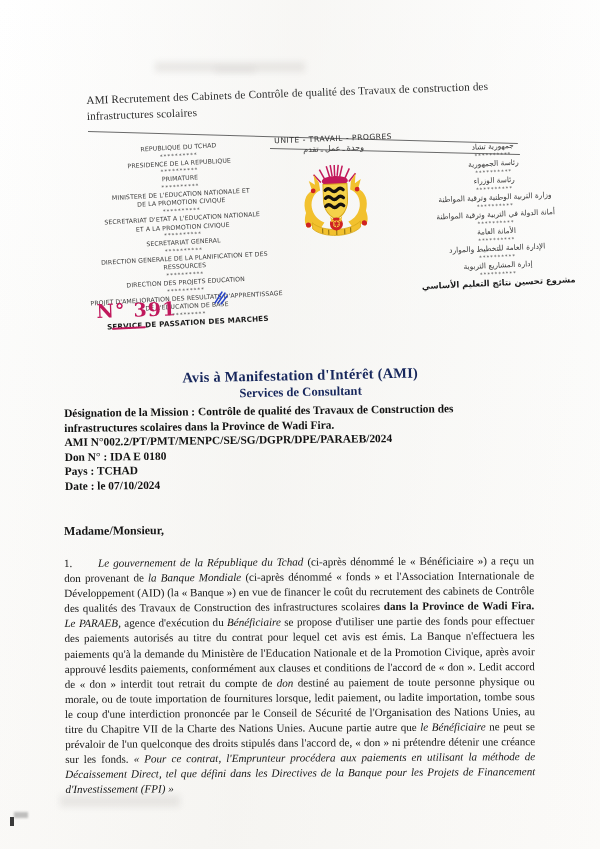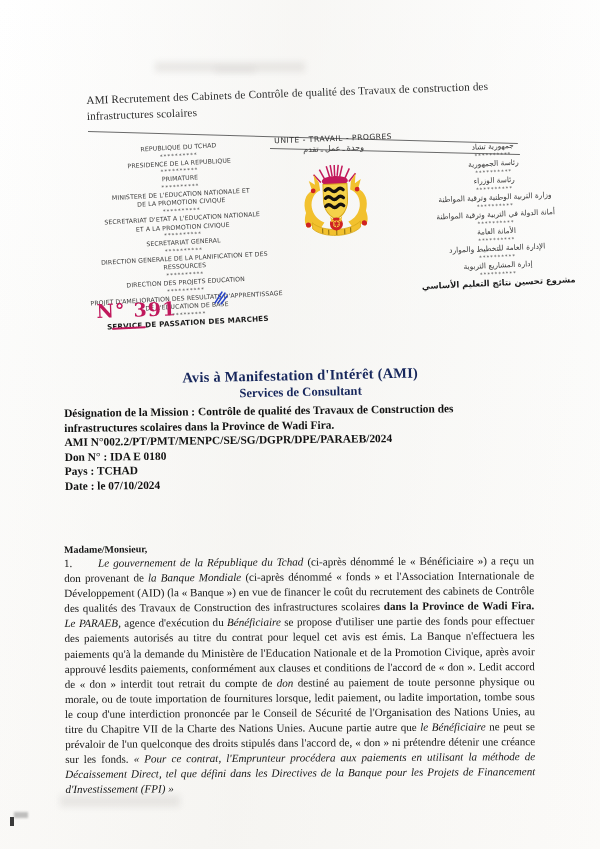--- a/index.html
+++ b/index.html
@@ -229,24 +229,24 @@
     font-weight: bold;
     line-height: 14.6px;
     color: #111;
   }
   .designation .dline { display: block; }
 
   
   .salutation {
     position: absolute;
     left: 64px;
-    top: 544px;
+    top: 524px;
     transform: rotate(-0.5deg);
     transform-origin: left top;
-    font-size: 10px;
+    font-size: 12px;
     font-weight: bold;
   }
 
   
   .body-par {
     position: absolute;
     left: 64px;
     top: 556px;
     width: 470px;
     transform: rotate(-0.35deg);

